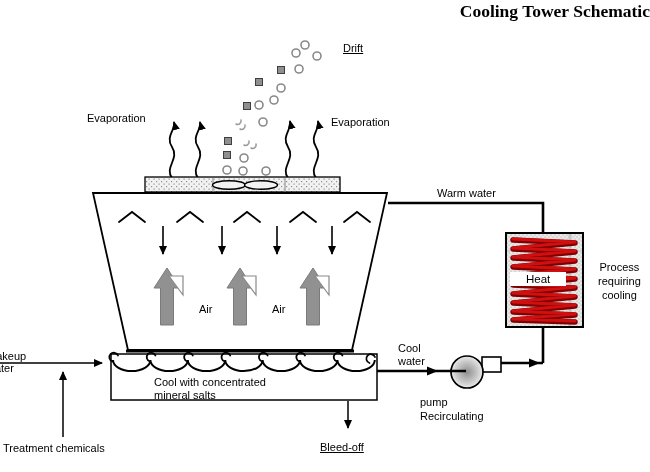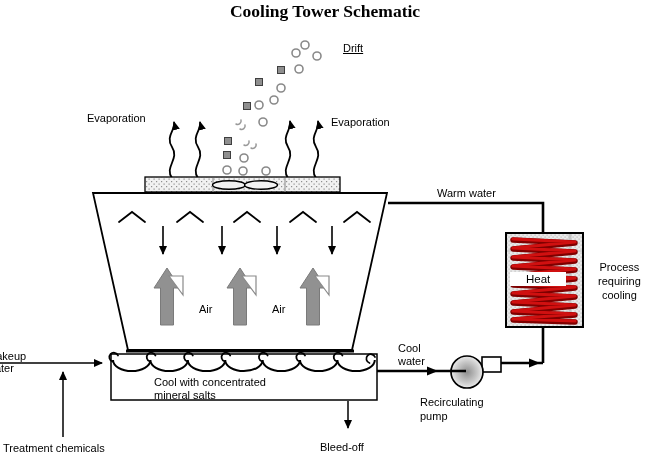--- a/index.html
+++ b/index.html
@@ -1,20 +1,20 @@
 <!DOCTYPE html>
 <html><head>
 <meta charset="utf-8">
 <style>
   html,body{margin:0;padding:0;background:#fff;}
   .canvas{position:relative;width:650px;height:472px;background:#fff;overflow:hidden;
           font-family:"Liberation Sans",sans-serif;color:#000;}
   .canvas svg{position:absolute;left:0;top:0;}
   .lbl{position:absolute;font-size:11px;line-height:12.5px;white-space:nowrap;}
-  .title{position:absolute;top:1px;left:0;width:100%;text-align:center;
+  .title{position:absolute;top:1px;left:0;width:100%;text-align:right;
          font-family:"Liberation Serif",serif;font-weight:bold;font-size:17.5px;}
   .center{text-align:left;white-space:normal;}
   .heatbox{position:absolute;left:510px;top:272px;background:#fff;padding:1px 16px;
            font-size:11.5px;}
 </style>
 </head>
 <body>
 
 <div class="canvas">
 
@@ -182,30 +182,30 @@
 
 <div class="heatbox">Heat</div>
 
 <div class="lbl" style="left:598px;top:260px;line-height:14px;text-align:center;">
   <div>Process</div>
   <div>requiring</div>
   <div>cooling</div>
 </div>
 
 <div class="lbl center" style="left:420px;top:396px;width:100px;line-height:13.5px;">
+  <div>pump</div>
   <div>Recirculating</div>
-  <div>pump</div>
 </div>
 
 <div class="lbl center" style="left:154px;top:376px;width:180px;line-height:12.5px;">
   <div>Cool with concentrated</div>
   <div>mineral salts</div>
 </div>
 
 <div class="lbl" style="left:-13px;top:350px;line-height:12px;">
   <div>Makeup</div>
   <div>water</div>
 </div>
 
 <div class="lbl" style="left:3px;top:442px;">Treatment chemicals</div>
-<div class="lbl" style="left:320px;top:441px;">Bleed-off</div>
+<div class="lbl" style="left:320px;top:441px;text-decoration:underline;">Bleed-off</div>
 
 </div>
 
 </body></html>

